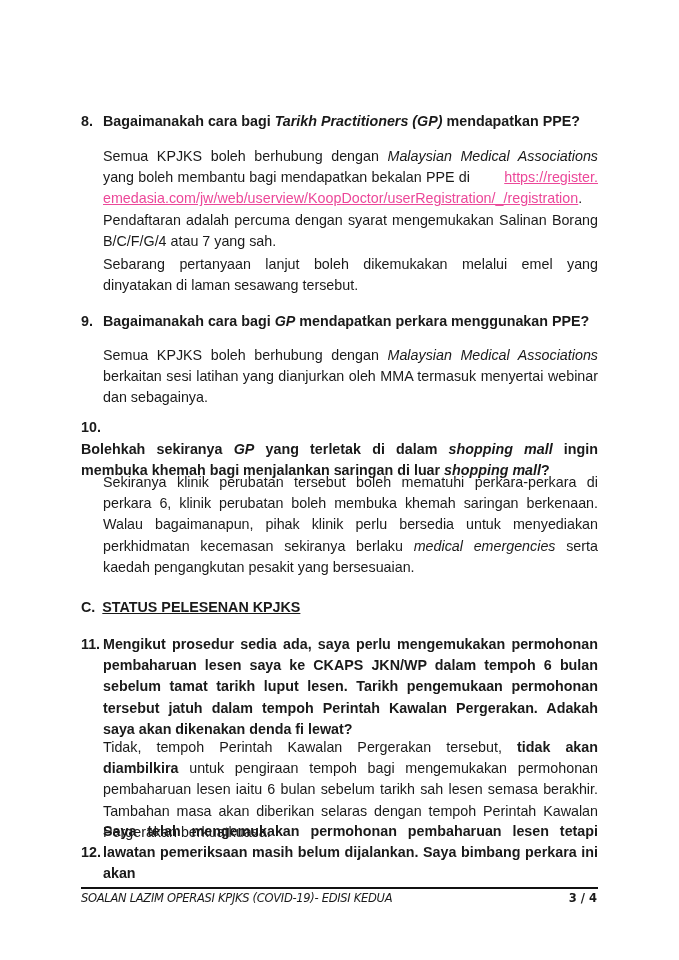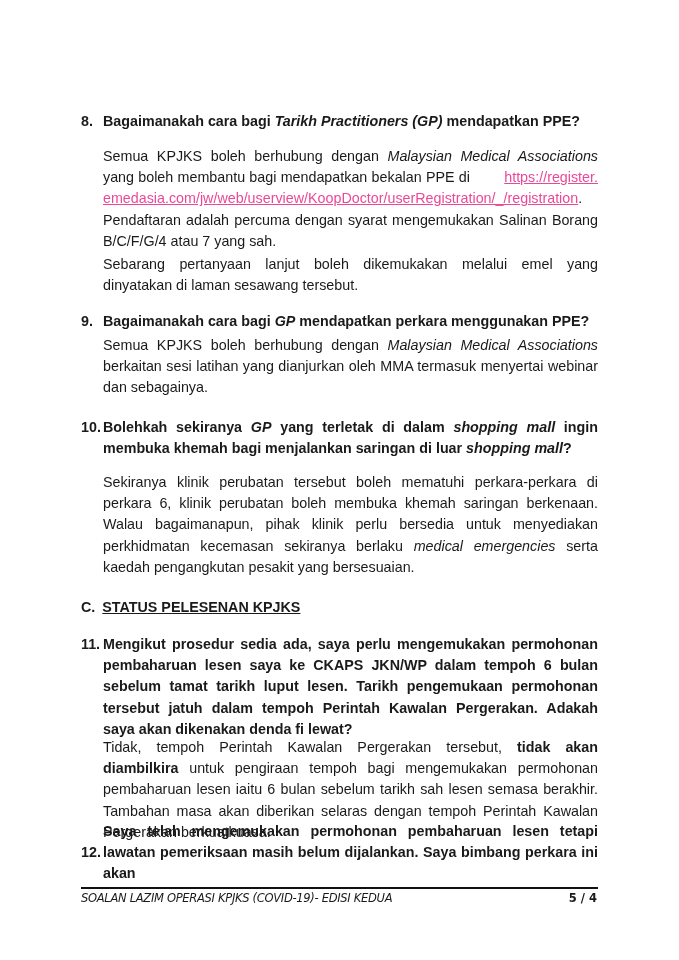--- a/index.html
+++ b/index.html
@@ -28,23 +28,23 @@
     <span class="num">8.</span>
     <span class="txt"><span>Bagaimanakah cara bagi </span><i>Tarikh Practitioners (GP)</i><span> mendapatkan PPE?</span></span>
   </div>
   <div class="ans" style="top:146px;"><span>Semua KPJKS boleh berhubung dengan </span><i>Malaysian Medical Associations</i><span> yang boleh membantu bagi mendapatkan bekalan PPE di </span><span class="link" style="word-break:break-all;">https://register.emedasia.com/jw/web/userview/KoopDoctor/userRegistration/_/registration</span><span>. Pendaftaran adalah percuma dengan syarat mengemukakan Salinan Borang B/C/F/G/4 atau 7 yang sah.</span></div>
   <div class="ans" style="top:254px;">Sebarang pertanyaan lanjut boleh dikemukakan melalui emel yang dinyatakan di laman sesawang tersebut.</div>
 
   <div class="blk q" style="top:311px;">
     <span class="num">9.</span>
     <span class="txt"><span>Bagaimanakah cara bagi </span><i>GP</i><span> mendapatkan perkara menggunakan PPE?</span></span>
   </div>
-  <div class="ans" style="top:335px;"><span>Semua KPJKS boleh berhubung dengan </span><i>Malaysian Medical Associations</i><span> berkaitan sesi latihan yang dianjurkan oleh MMA termasuk menyertai webinar dan sebagainya.</span></div>
+  <div class="ans" style="top:345px;"><span>Semua KPJKS boleh berhubung dengan </span><i>Malaysian Medical Associations</i><span> berkaitan sesi latihan yang dianjurkan oleh MMA termasuk menyertai webinar dan sebagainya.</span></div>
 
-  <div class="blk q" style="top:417px;">
+  <div class="blk q" style="top:417px;flex-direction:column;">
     <span class="num">10.</span>
     <span class="txt"><span>Bolehkah sekiranya </span><i>GP</i><span> yang terletak di dalam </span><i>shopping mall</i><span> ingin membuka khemah bagi menjalankan saringan di luar </span><i>shopping mall</i><span>?</span></span>
   </div>
   <div class="ans" style="top:472px;"><span>Sekiranya klinik perubatan tersebut boleh mematuhi perkara-perkara di perkara 6, klinik perubatan boleh membuka khemah saringan berkenaan. Walau bagaimanapun, pihak klinik perlu bersedia untuk menyediakan perkhidmatan kecemasan sekiranya berlaku </span><i>medical emergencies</i><span> serta kaedah pengangkutan pesakit yang bersesuaian.</span></div>
 
   <div class="sec" style="top:599px;">
     <span>C.</span><span class="t">STATUS PELESENAN KPJKS</span>
   </div>
 
   <div class="blk q" style="top:634px;">
@@ -53,14 +53,14 @@
   </div>
   <div class="ans" style="top:737px;"><span>Tidak, tempoh Perintah Kawalan Pergerakan tersebut, </span><b>tidak akan diambilkira</b><span> untuk pengiraan tempoh bagi mengemukakan permohonan pembaharuan lesen iaitu 6 bulan sebelum tarikh sah lesen semasa berakhir. Tambahan masa akan diberikan selaras dengan tempoh Perintah Kawalan Pergerakan berkuatkuasa.</span></div>
 
   <div class="blk q" style="top:821px;align-items:center;">
     <span class="num">12.</span>
     <span class="txt" style="text-align-last: justify;">Saya telah mengemukakan permohonan pembaharuan lesen tetapi lawatan pemeriksaan masih belum dijalankan. Saya bimbang perkara ini akan</span>
   </div>
 
   <div class="footer-line"></div>
   <div class="footer-left">SOALAN LAZIM OPERASI KPJKS (COVID-19)- EDISI KEDUA</div>
-  <div class="footer-right">5 / 4</div>
+  <div class="footer-right">3 / 4</div>
 </div>
 
 </body></html>

